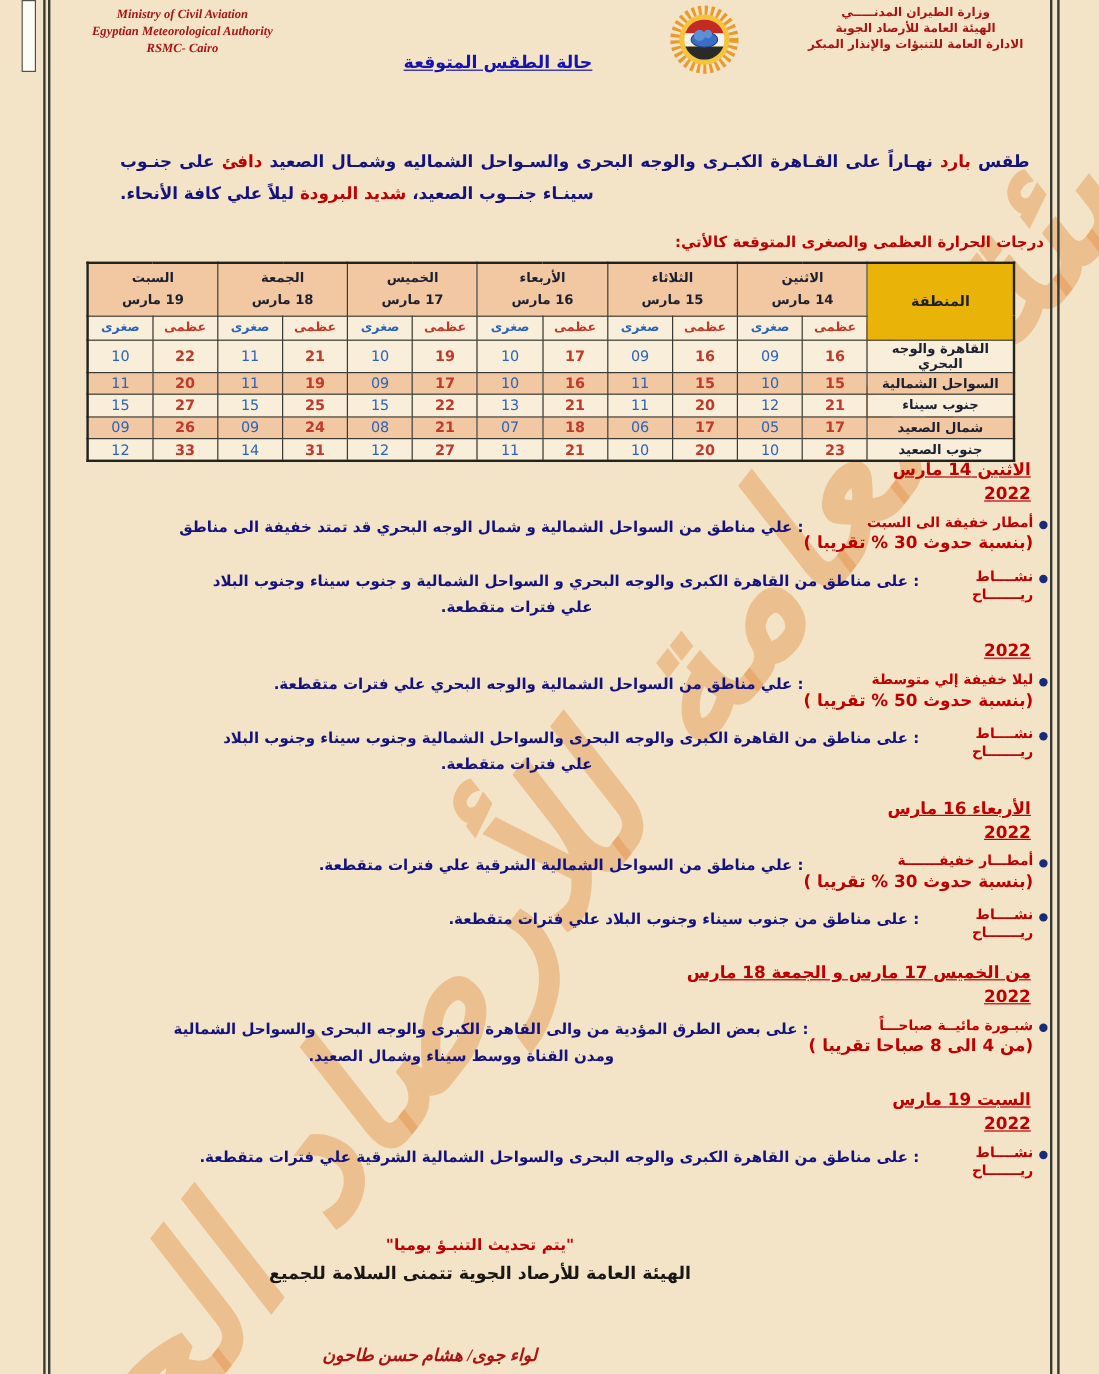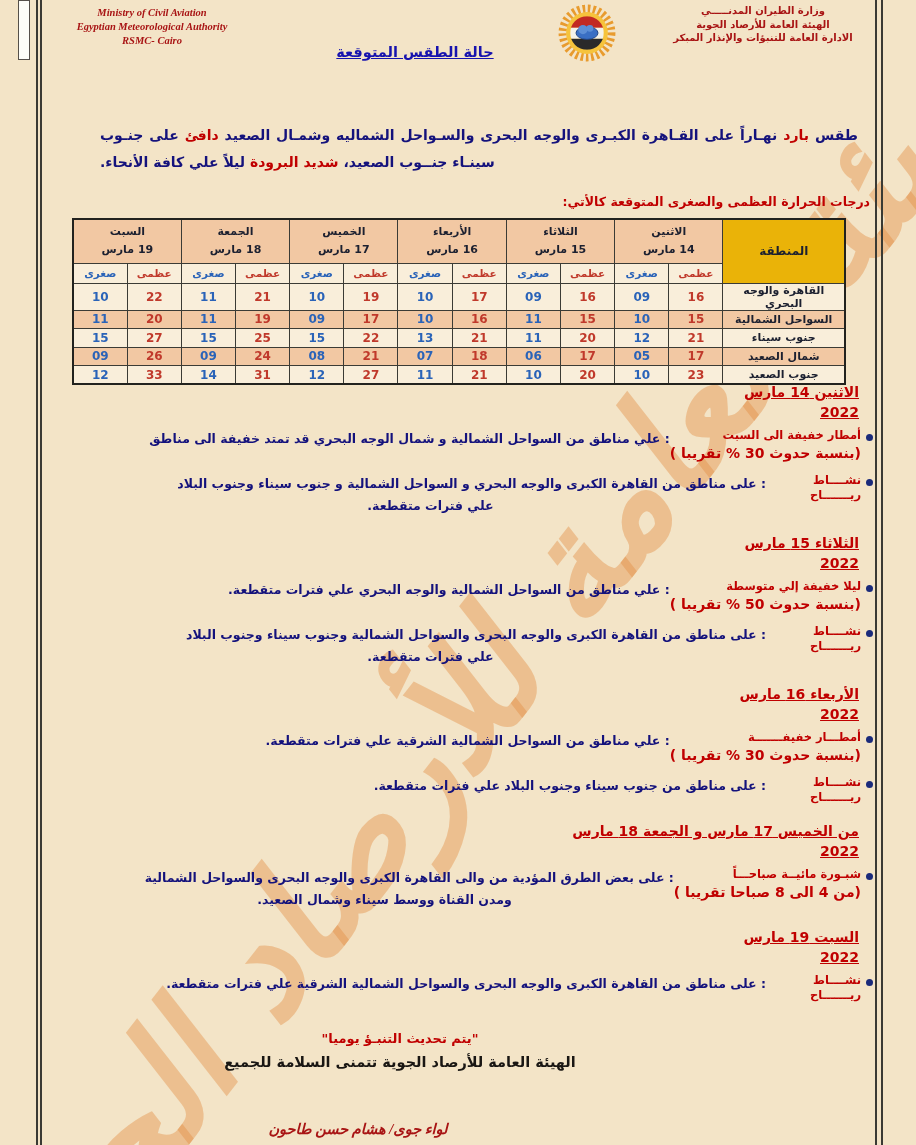--- a/index.html
+++ b/index.html
@@ -55,21 +55,21 @@
   .row-days{height:44px;background:#f2c8a3;}
   .row-sub{height:20px;background:#f9eeda;}
   .day-name{font-size:11px;font-weight:bold;color:#1c2030;line-height:1.7;direction:rtl;}
   .th-region{background:#eab308;font-size:12px;font-weight:bold;color:#1c2030;}
   .sh{font-size:10.5px;font-weight:bold;margin-left:10px;}
   .sh-max{color:#c0392b;} .sh-min{color:#2a63b8;}
   .temp-table tbody tr{height:18.5px;}
   .temp-table tbody tr:nth-child(odd){background:#f9eeda;}
   .temp-table tbody tr:nth-child(even){background:#f2c8a3;}
   .t-max{color:#c0392b;font-size:12px;font-weight:bold;}
-  .t-min{color:#2a63b8;font-size:12px;font-weight:bold;}
+  .t-min{color:#2a63b8;font-size:12px;font-weight:normal;}
   .t-region{font-size:11px;font-weight:bold;color:#1c2030;direction:rtl;}
   
   .sections{position:absolute;left:40px;top:382px;width:833px;direction:rtl;}
   .sec{margin-bottom:16px;}
   .sec-heading{padding-right:14px;margin-bottom:6px;}
   .sec-heading div{font-size:14px;font-weight:bold;color:#c00000;
     text-decoration:underline;line-height:20px;direction:rtl;}
   .item{display:flex;flex-direction:row;align-items:flex-start;margin-bottom:12px;direction:rtl;}
   .dot{flex:0 0 12px;margin-top:6px;}
   .dot i{display:block;width:7px;height:7px;border-radius:50%;background:#1a2a7a;}
@@ -301,21 +301,20 @@
             <div class="item-label">نشــــاط ريـــــــاح</div>
           </div>
           <div class="desc">
             <div class="l1">: على مناطق من القاهرة الكبرى والوجه البحري و السواحل الشمالية و جنوب سيناء وجنوب البلاد</div>
             <div class="cont">علي فترات متقطعة.</div>
           </div>
         </div>
       </div>
       <div class="sec">
         <div class="sec-heading">
-          <div>الثلاثاء  15 مارس</div>
           <div>2022</div>
         </div>
         <div class="item">
           <span class="dot">
             <i></i>
           </span>
           <div class="label-wrap">
             <div class="item-label">ليلا خفيفة إلي متوسطة</div>
             <div class="item-note">(بنسبة حدوث 50 % تقريبا )</div>
           </div>

